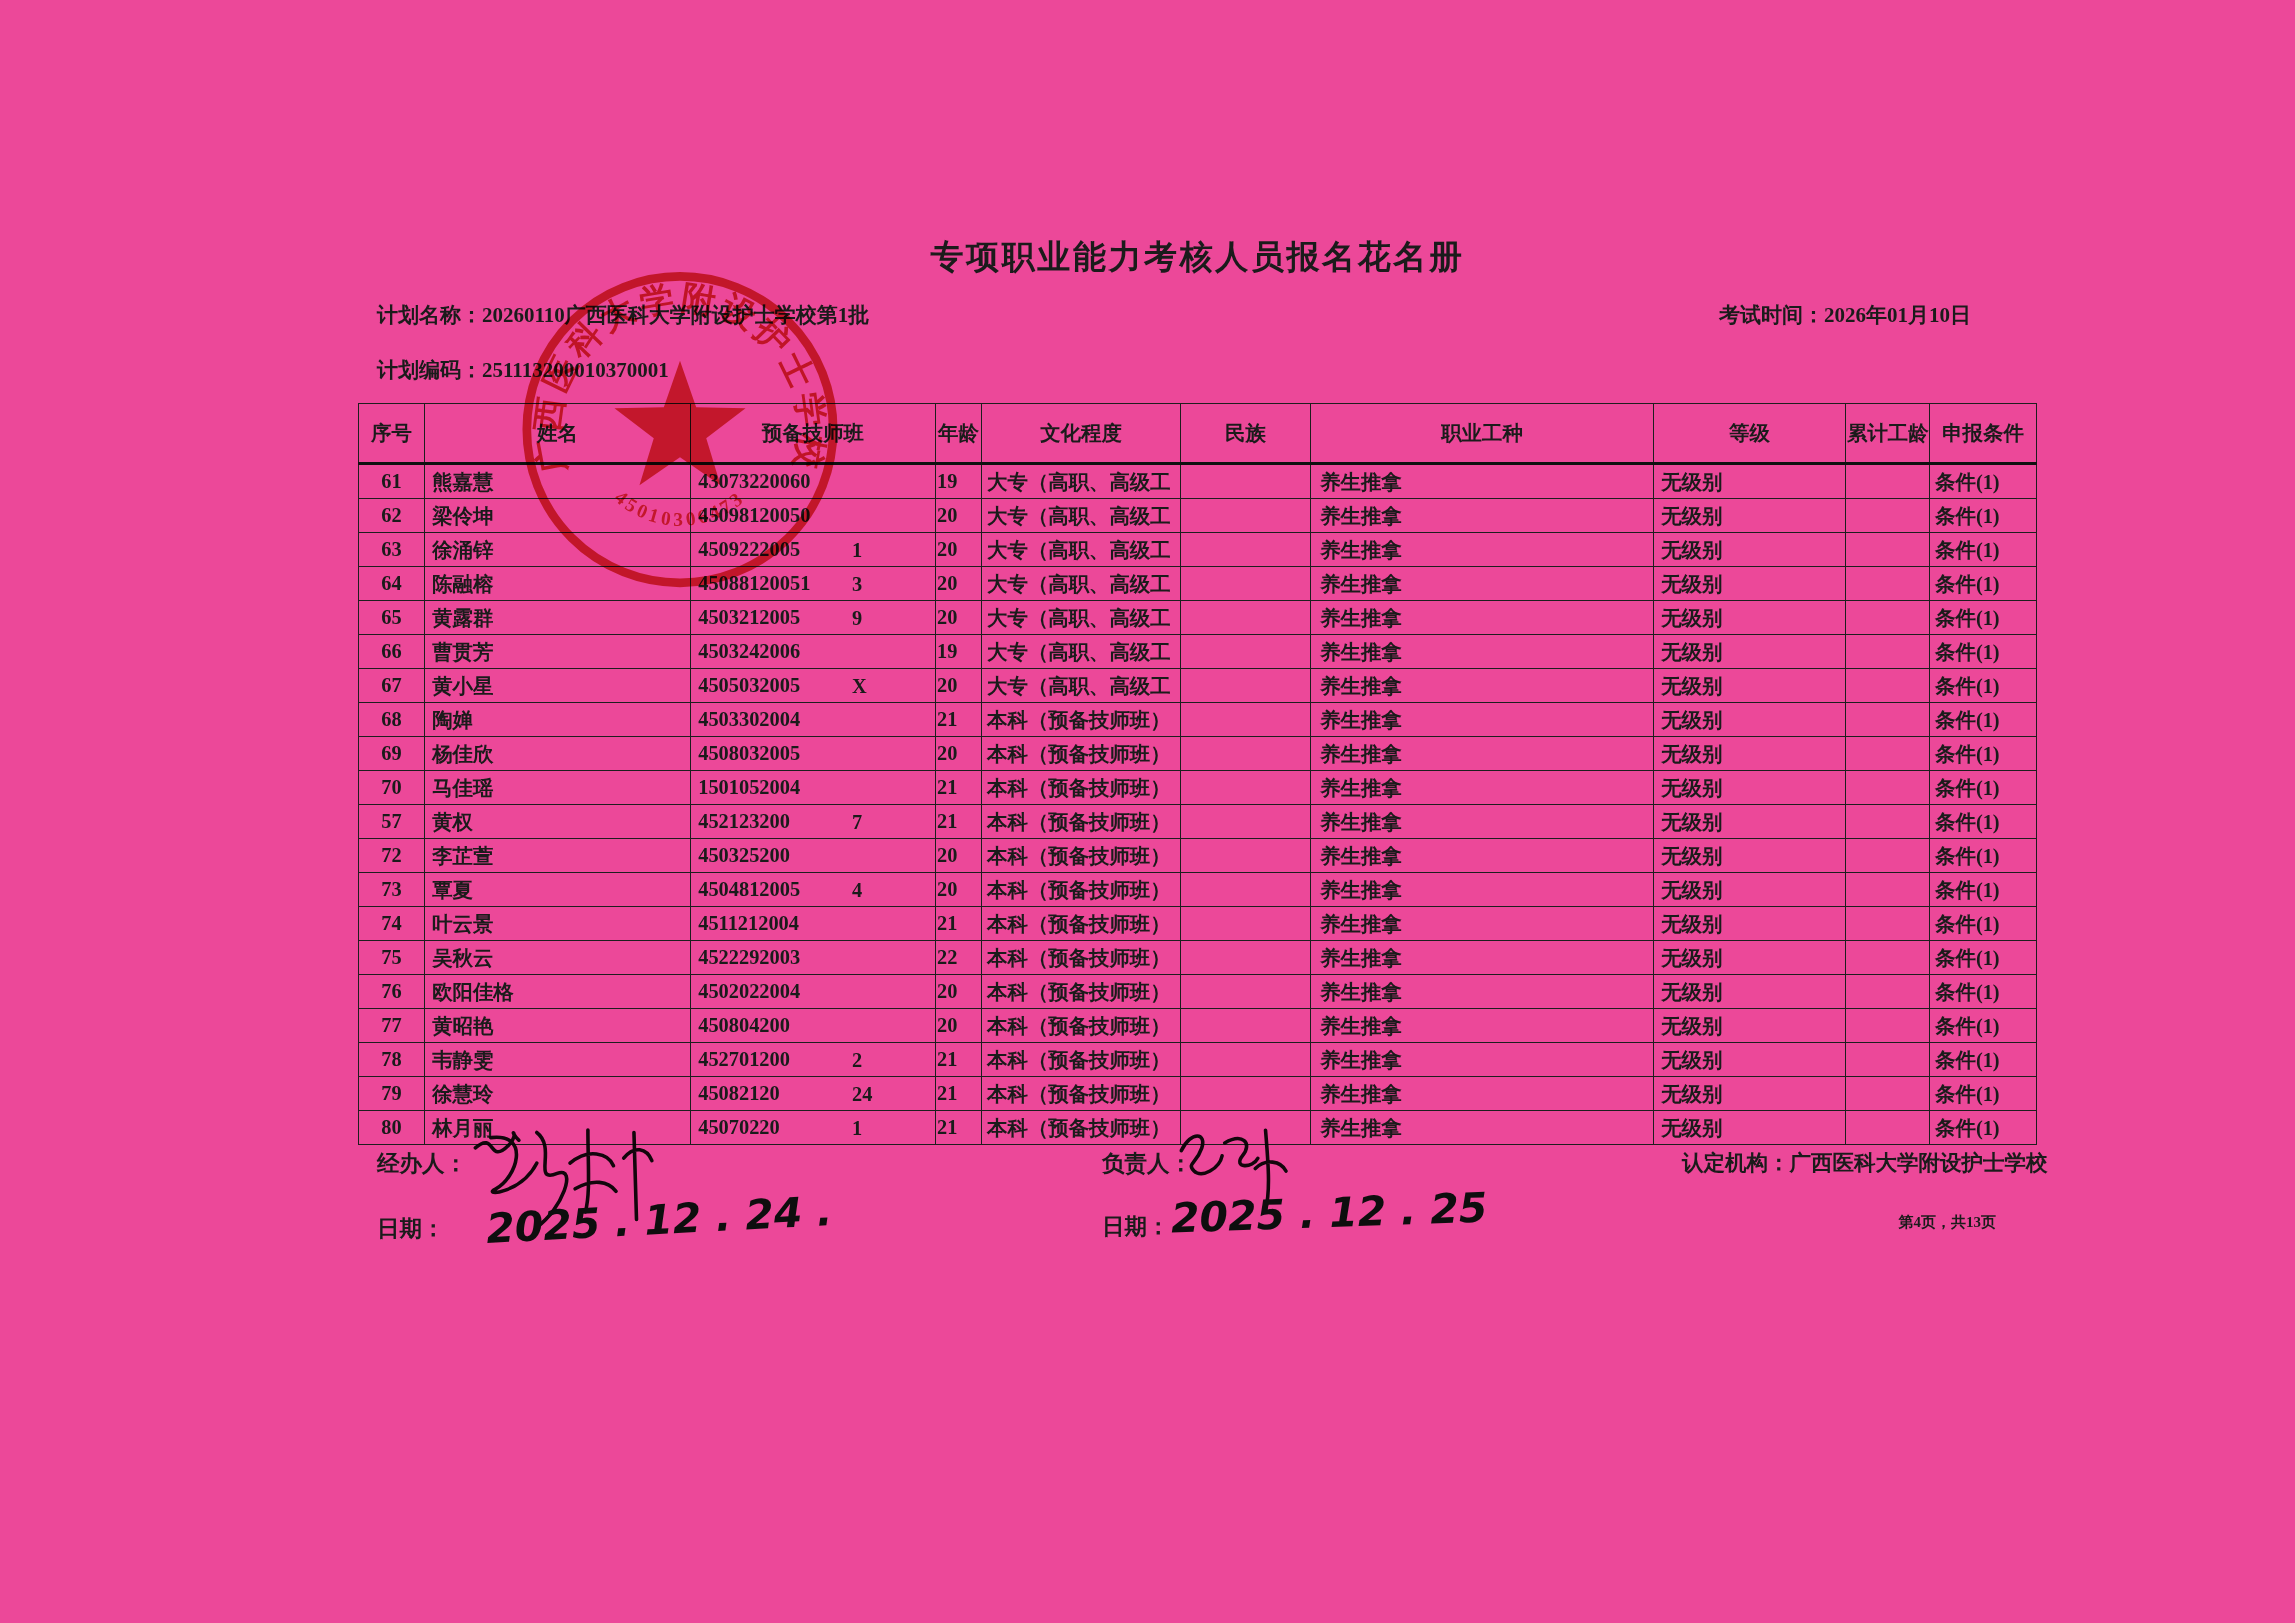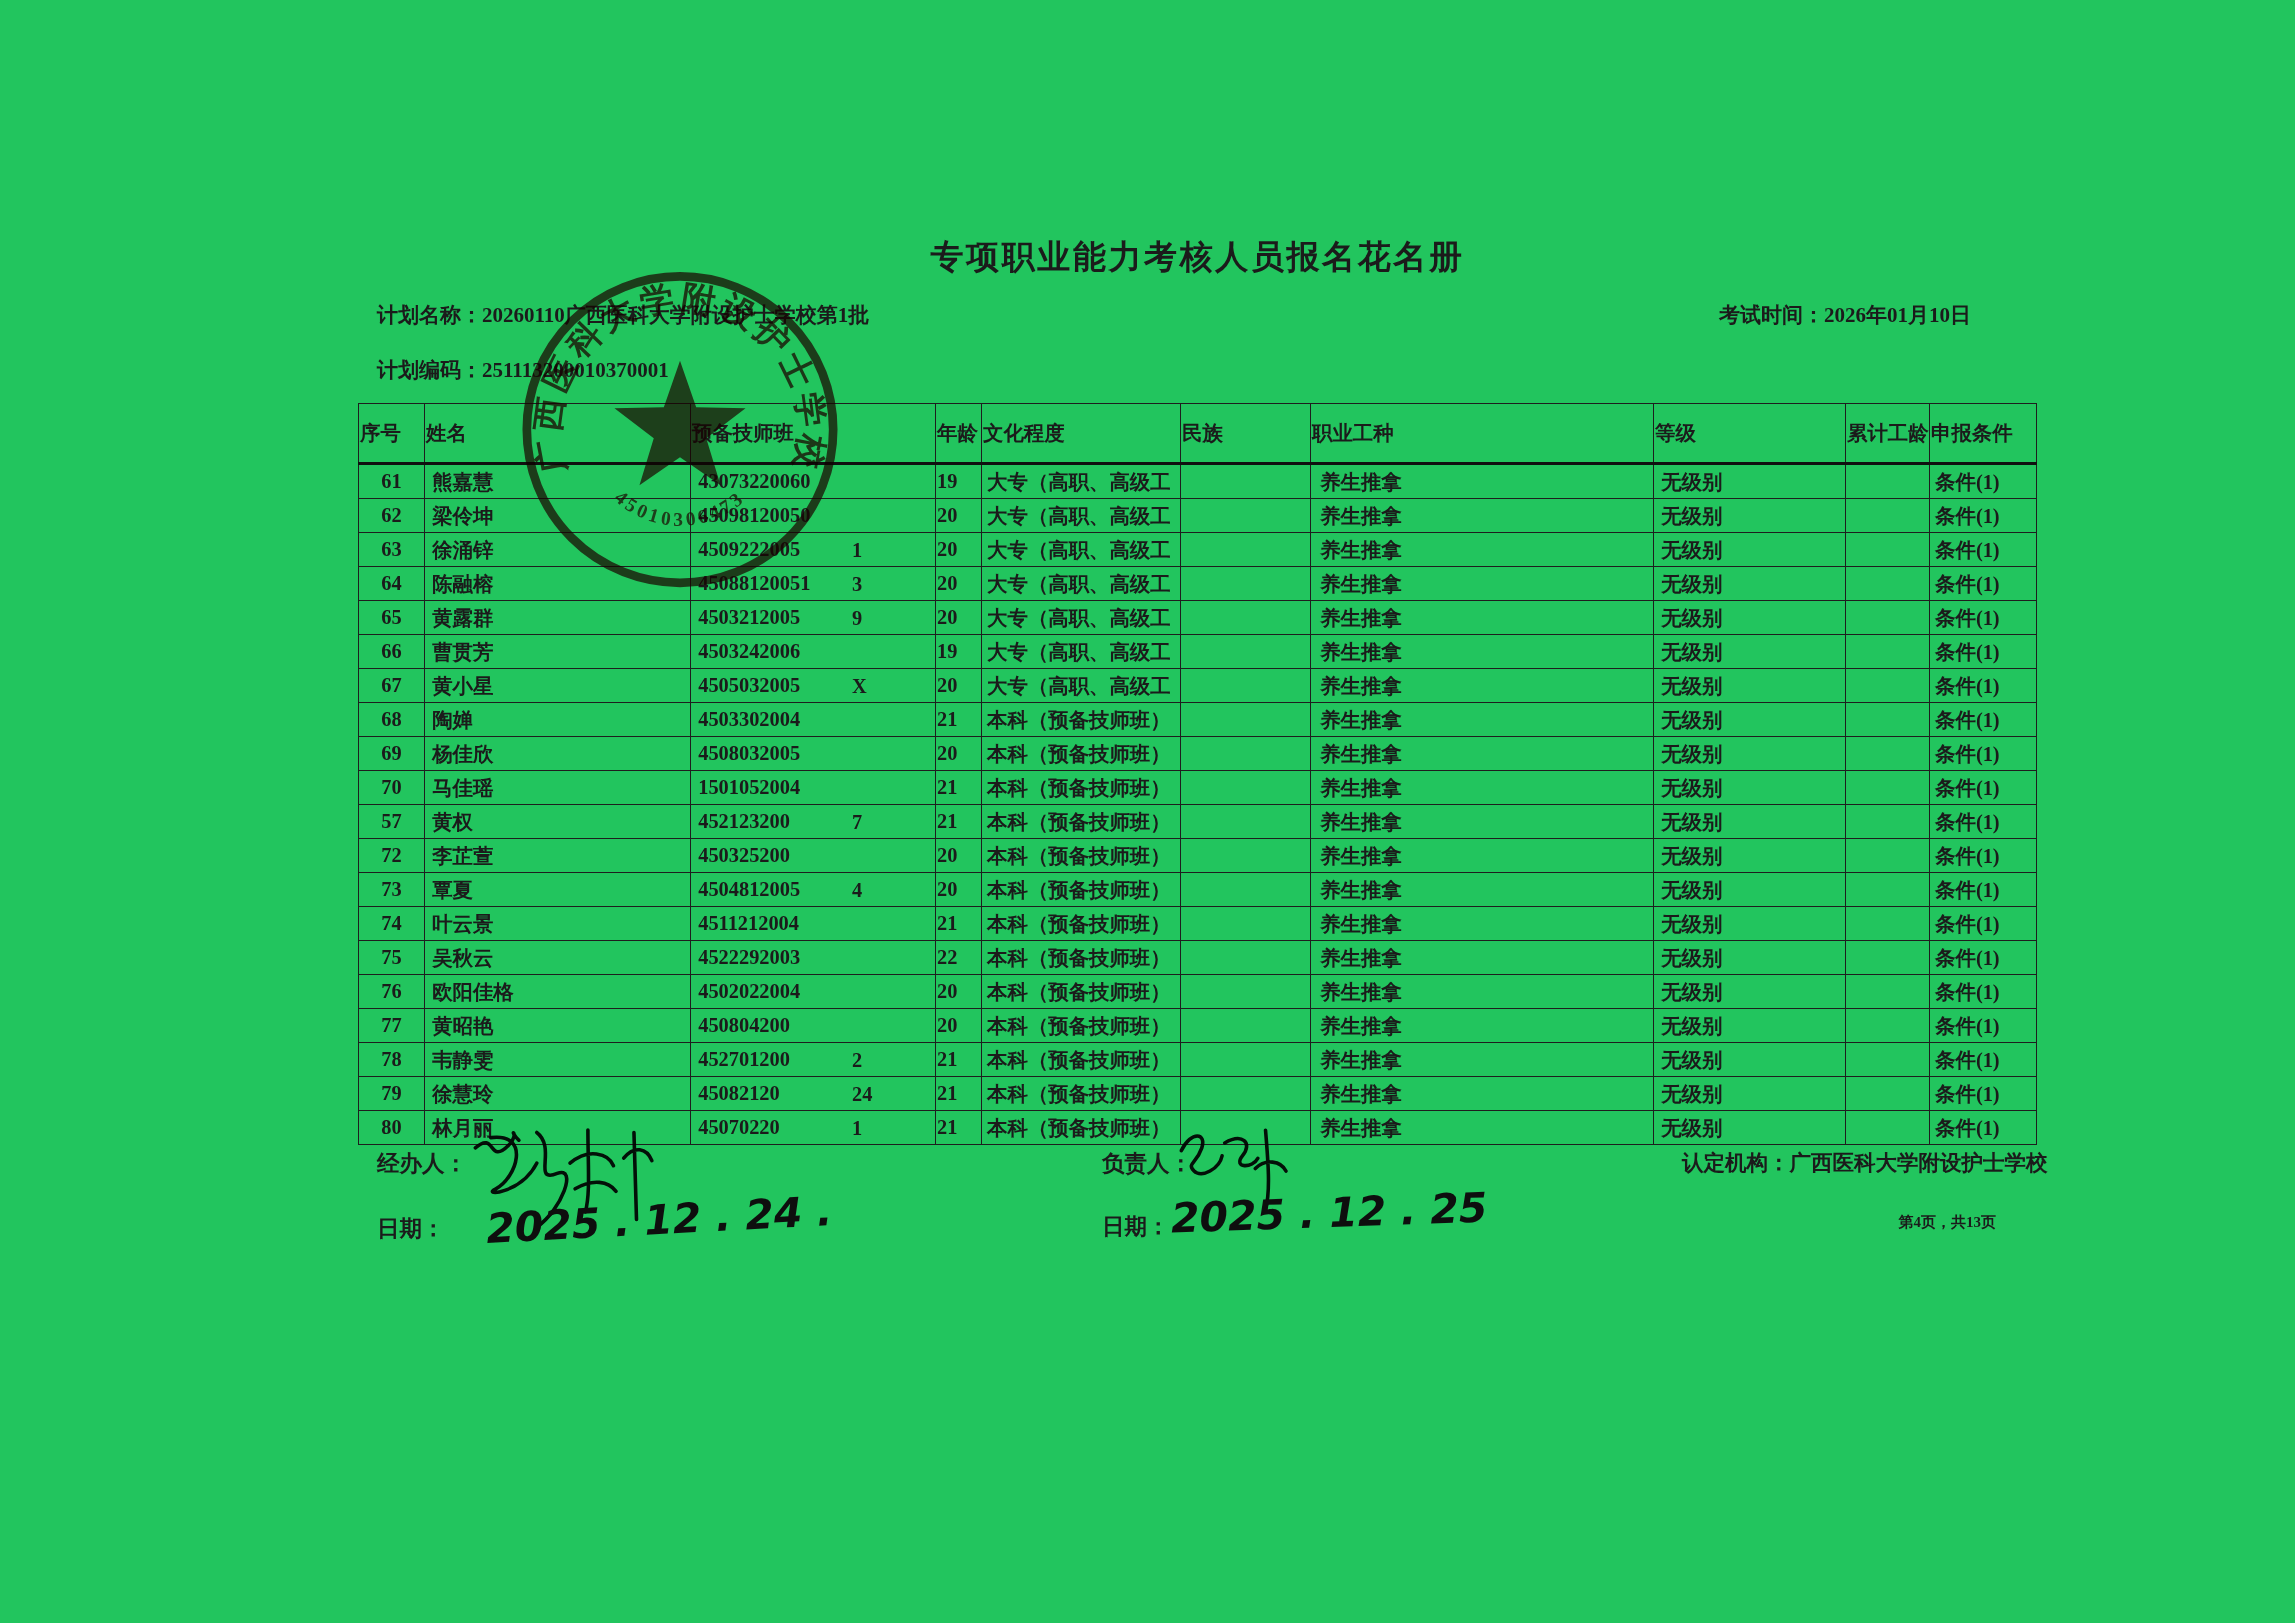--- a/index.html
+++ b/index.html
@@ -1,26 +1,26 @@
 <!DOCTYPE html>
 <html style="font-size:8.2px"><head>
 <meta charset="utf-8">
 <style>
   html,body{margin:0;padding:0;background:#e9e9e9;}
-  #page{position:relative;width:2295px;height:1623px;background:#22c55e;overflow:hidden;
+  #page{position:relative;width:2295px;height:1623px;background:#ec4899;overflow:hidden;
         font-family:"Liberation Serif","DejaVu Serif",serif;color:#1b1b1b;}
   .abs{position:absolute;}
   .title{left:358px;top:235px;width:1679px;text-align:center;font-size:33px;font-weight:700;letter-spacing:2.6px;}
   .meta{font-size:21px;font-weight:700;white-space:nowrap;}
   .m1{left:377px;top:301px;}
   .m2{left:377px;top:356px;}
   .m3{left:1719px;top:301px;}
   table{border-collapse:collapse;table-layout:fixed;position:absolute;left:358px;top:403px;width:1679px;}
   th,td{border:1.5px solid #1e1e1e;overflow:hidden;white-space:nowrap;}
-  thead th{height:56px;font-size:20.4px;font-weight:600;border-bottom:3.6px solid #101010;text-align:left;}
+  thead th{height:56px;font-size:20.4px;font-weight:600;border-bottom:3.6px solid #101010;text-align:center;}
   tbody td{height:31px;font-size:20.4px;font-weight:600;}
   td.c-no{text-align:center;}
   td.c-name{padding-left:7.2px;}
   td.c-id{position:relative;padding-left:7.2px;}
   td.c-id .idtail{position:absolute;left:66%;top:50%;transform:translateY(-50%);}
   td.c-age{padding-right:3.1px;}
   td.c-edu{padding-left:5.1px;}
   td.c-job{padding-left:9.2px;}
   td.c-level{padding-left:7.2px;}
   td.c-cond{padding-left:5.1px;}

